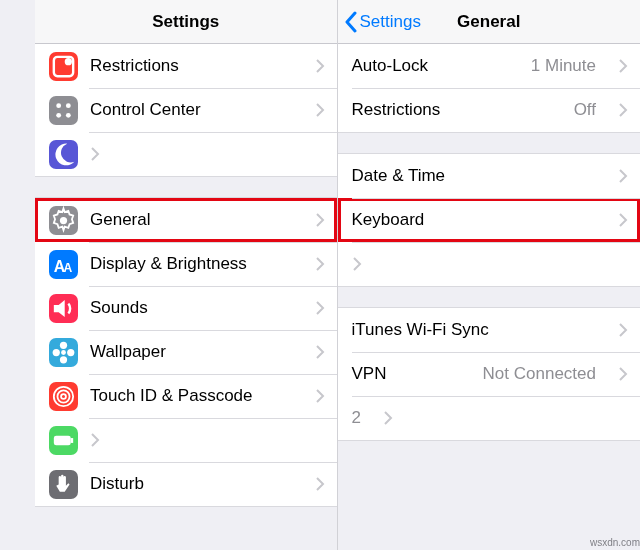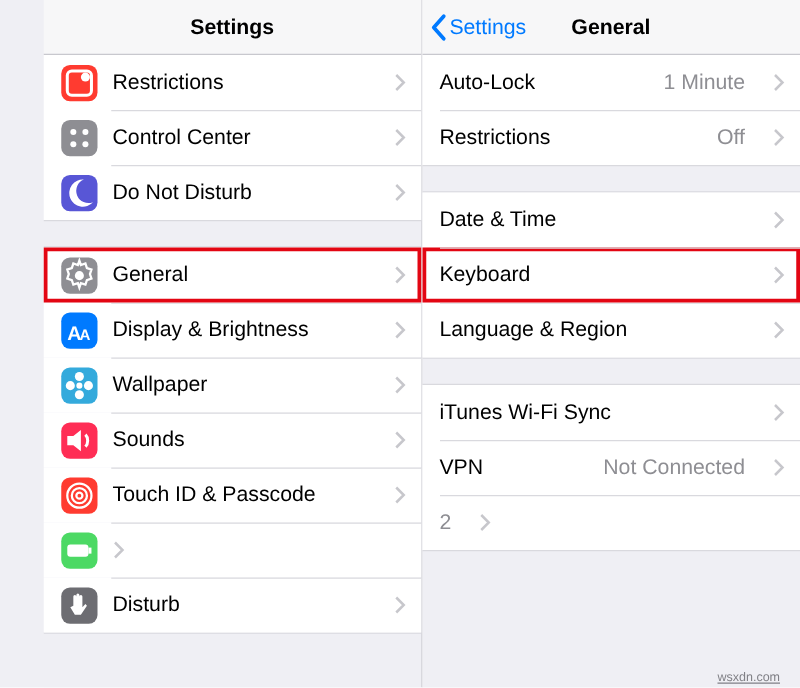--- a/index.html
+++ b/index.html
@@ -27,21 +27,21 @@
   .row.highlight { outline:3px solid #e30613; outline-offset:-3px; z-index:3; }
   
   .ic-red    { background:#ff3b30; }
   .ic-grey   { background:#8e8e93; }
   .ic-purple { background:#5856d6; }
   .ic-blue   { background:#007aff; }
   .ic-cyan   { background:#34aadc; }
   .ic-pink   { background:#ff2d55; }
   .ic-green  { background:#4cd964; }
   .ic-dgrey  { background:#6d6d72; }
-  .watermark { position:absolute; right:16px; bottom:2px; font-size:10px; color:#808086;text-decoration:underline; }
+  .watermark { position:absolute; right:0; bottom:2px; font-size:10px; color:#808086; }
   .edge-top { border-top:1px solid #d9d9de; }
   .edge-bot { border-bottom:1px solid #d9d9de; }
 </style>
 </head>
 <body>
 
 <div class="stage">
 
   <div class="col left">
     <div class="nav">
@@ -77,21 +77,20 @@
               <polyline points="2,2 8,8 2,14" fill="none" stroke="currentColor" stroke-width="2"></polyline>
             </svg>
           </span>
       </div>
       <div class="row">
         <span class="icon ic-purple">
           <svg viewBox="0 0 24 24" fill="#fff">
               <path d="M15 3a9 9 0 1 0 6 15 7 7 0 0 1-6-15z"></path>
             </svg>
         </span>
-        <span class="label">Do Not Disturb</span>
         <span class="chev">
             <svg viewBox="0 0 10 16">
               <polyline points="2,2 8,8 2,14" fill="none" stroke="currentColor" stroke-width="2"></polyline>
             </svg>
           </span>
       </div>
     </div>
     <div class="group-gap"></div>
     <div class="list edge-top edge-bot">
       <div class="row first highlight">
@@ -109,51 +108,51 @@
           </span>
       </div>
       <div class="row">
         <span class="icon ic-blue">
           <svg viewBox="0 0 24 24" fill="#fff">
               <text x="4" y="18" font-size="13" font-weight="700" fill="#fff">A</text>
               <text x="12" y="18" font-size="10" font-weight="700" fill="#fff">A</text>
             </svg>
         </span>
         <span class="label">Display &amp; Brightness</span>
+        <span class="chev">
+            <svg viewBox="0 0 10 16">
+              <polyline points="2,2 8,8 2,14" fill="none" stroke="currentColor" stroke-width="2"></polyline>
+            </svg>
+          </span>
+      </div>
+      <div class="row">
+        <span class="icon ic-pink">
+          <svg viewBox="0 0 24 24" fill="#fff">
+              <path d="M4 9h4l5-4v14l-5-4H4z"></path>
+              <path d="M16 8c2 2 2 6 0 8" fill="none" stroke="#fff" stroke-width="2"></path>
+            </svg>
+        </span>
+        <span class="label">Sounds</span>
         <span class="chev">
             <svg viewBox="0 0 10 16">
               <polyline points="2,2 8,8 2,14" fill="none" stroke="currentColor" stroke-width="2"></polyline>
             </svg>
           </span>
       </div>
       <div class="row">
         <span class="icon ic-cyan">
           <svg viewBox="0 0 24 24" fill="#fff">
               <circle cx="12" cy="12" r="2"></circle>
               <circle cx="12" cy="6" r="3"></circle>
               <circle cx="12" cy="18" r="3"></circle>
               <circle cx="6" cy="12" r="3"></circle>
               <circle cx="18" cy="12" r="3"></circle>
             </svg>
         </span>
         <span class="label">Wallpaper</span>
-        <span class="chev">
-            <svg viewBox="0 0 10 16">
-              <polyline points="2,2 8,8 2,14" fill="none" stroke="currentColor" stroke-width="2"></polyline>
-            </svg>
-          </span>
-      </div>
-      <div class="row">
-        <span class="icon ic-pink">
-          <svg viewBox="0 0 24 24" fill="#fff">
-              <path d="M4 9h4l5-4v14l-5-4H4z"></path>
-              <path d="M16 8c2 2 2 6 0 8" fill="none" stroke="#fff" stroke-width="2"></path>
-            </svg>
-        </span>
-        <span class="label">Sounds</span>
         <span class="chev">
             <svg viewBox="0 0 10 16">
               <polyline points="2,2 8,8 2,14" fill="none" stroke="currentColor" stroke-width="2"></polyline>
             </svg>
           </span>
       </div>
       <div class="row">
         <span class="icon ic-red">
           <svg viewBox="0 0 24 24" fill="none" stroke="#fff" stroke-width="1.5">
               <circle cx="12" cy="12" r="8"></circle>
@@ -239,21 +238,20 @@
       </div>
       <div class="row noicon highlight">
         <span class="label">Keyboard</span>
         <span class="chev">
             <svg viewBox="0 0 10 16">
               <polyline points="2,2 8,8 2,14" fill="none" stroke="currentColor" stroke-width="2"></polyline>
             </svg>
           </span>
       </div>
       <div class="row noicon">
-        <span class="label">Language &amp; Region</span>
         <span class="chev">
             <svg viewBox="0 0 10 16">
               <polyline points="2,2 8,8 2,14" fill="none" stroke="currentColor" stroke-width="2"></polyline>
             </svg>
           </span>
       </div>
     </div>
     <div class="group-gap"></div>
     <div class="list edge-top edge-bot">
       <div class="row noicon first">

